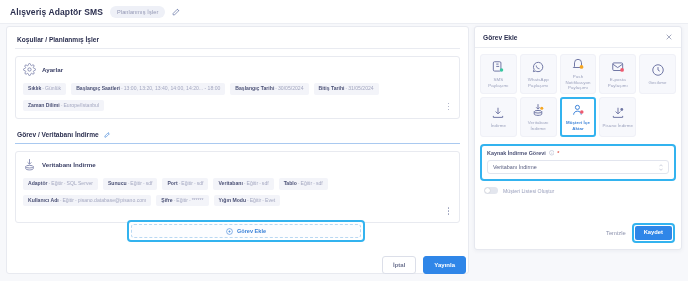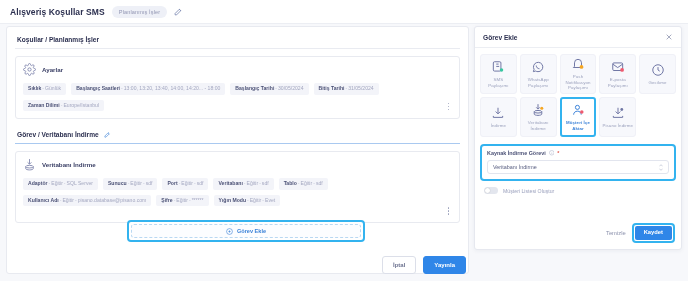--- a/index.html
+++ b/index.html
@@ -248,21 +248,21 @@
     font-size:5.8px; font-weight:bold; padding:4px 9px; cursor:pointer;
     line-height:1;
   }
 </style>
 </head>
 <body>
 
 <div class="app">
 
   <div class="topbar">
-    <span class="page-title">Alışveriş Koşullar SMS</span>
+    <span class="page-title">Alışveriş Adaptör SMS</span>
     <span class="title-badge">Planlanmış İşler</span>
     <span style="display:block;">
       <svg class="pencil-icon" viewBox="0 0 24 24" fill="none" stroke="currentColor" stroke-width="2">
         <path d="M3 17.2V21h3.8L18 9.8 14.2 6 3 17.2z"></path>
           <path d="M14.2 6L18 9.8"></path>
       </svg>
     </span>
   </div>
 
   <div class="work">

